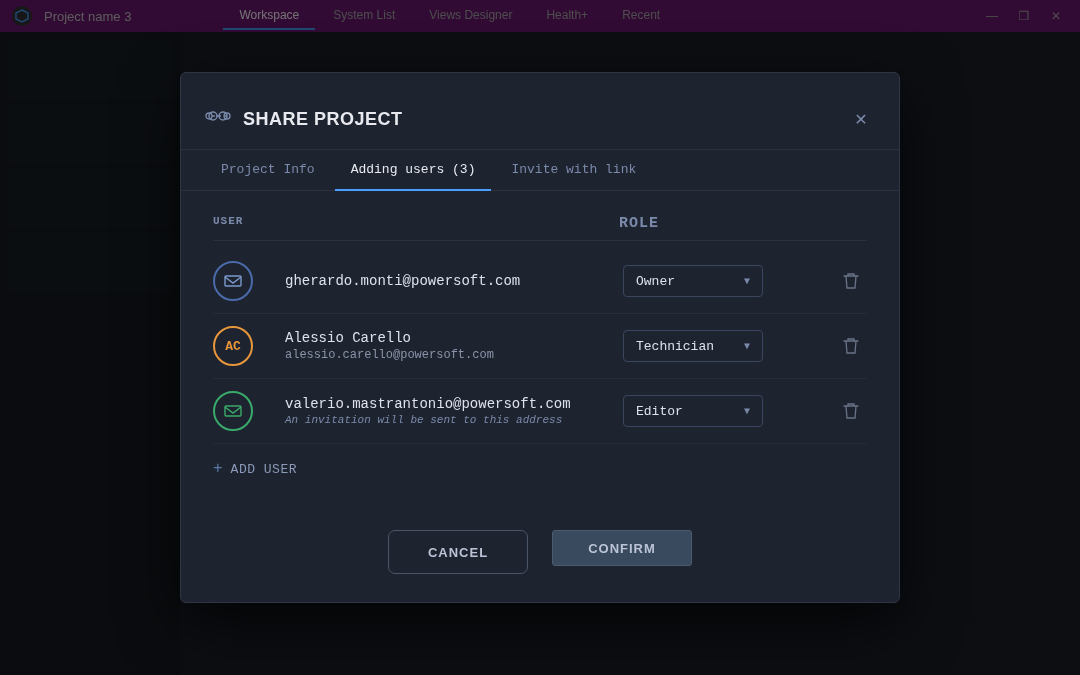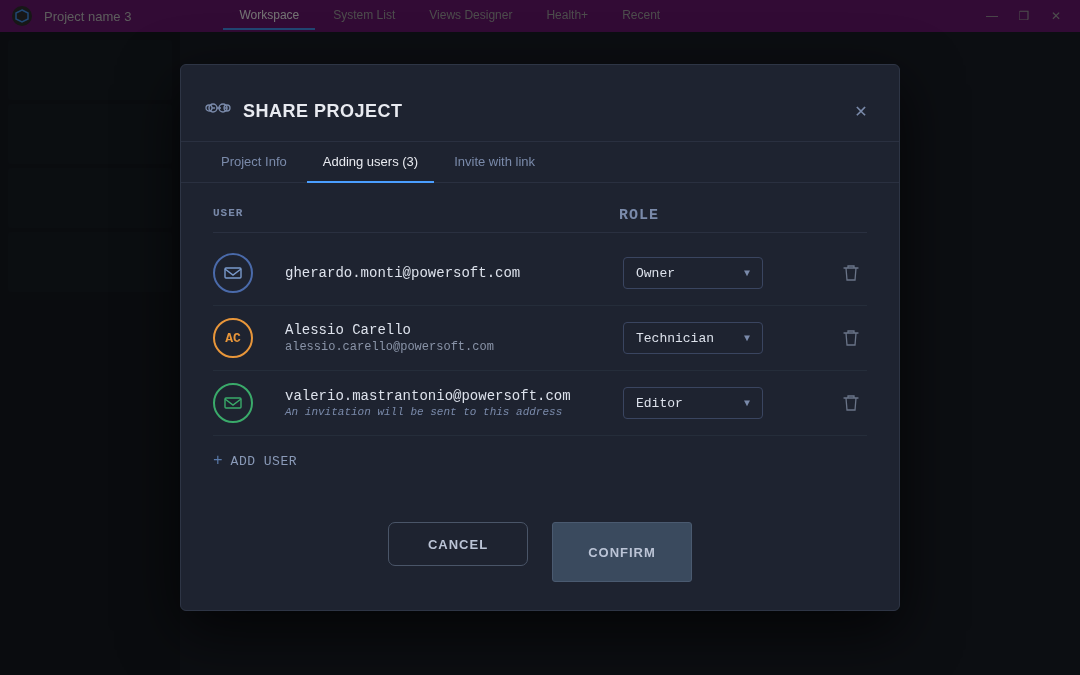--- a/index.html
+++ b/index.html
@@ -176,20 +176,21 @@
       gap: 4px;
     }
 
     .modal-tab {
       padding: 12px 16px;
       color: #7a8aaa;
       font-size: 13px;
       cursor: pointer;
       border-bottom: 2px solid transparent;
       margin-bottom: -1px;
+      font-family: Liberation Mono, monospace;
     }
 
     .modal-tab.active {
       color: #e8eaf0;
       border-bottom-color: #4a9eff;
     }
 
     
     .modal-body {
       padding: 24px 32px;
@@ -346,21 +347,21 @@
       border: 1px solid #4a5568;
       color: #bbc4d6;
       font-size: 13px;
       font-weight: 600;
       letter-spacing: 1px;
       cursor: pointer;
       border-radius: 7px;
     }
 
     .btn-confirm {
-      width: 140px; height: 60px;
+      width: 140px; height: 36px;
       background: #3a4a5e;
       border: 1px solid #4a5a70;
       color: #bbc4d6;
       font-size: 13px;
       font-weight: 600;
       letter-spacing: 1px;
       cursor: pointer;
       border-radius: 3px;
     }
 

